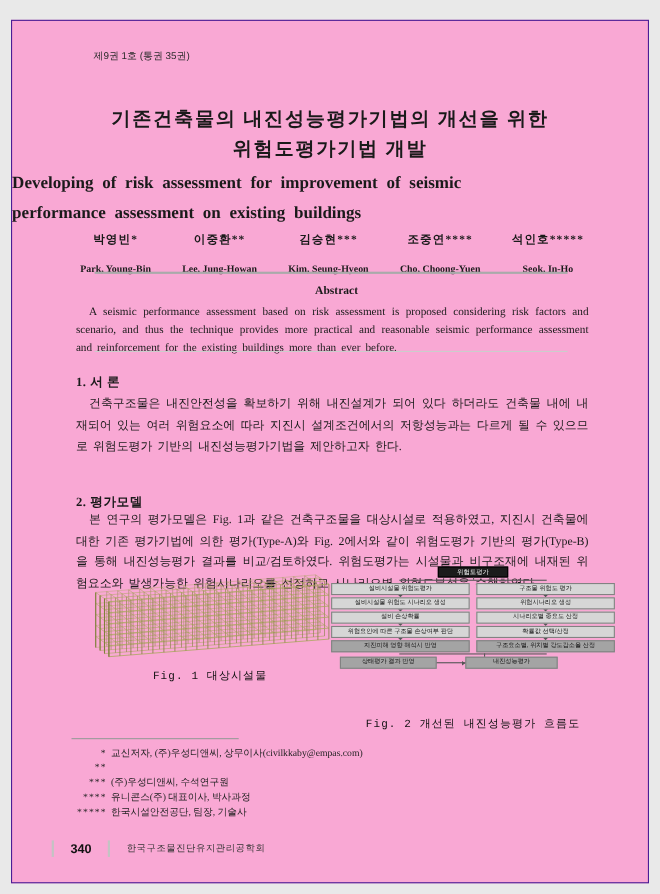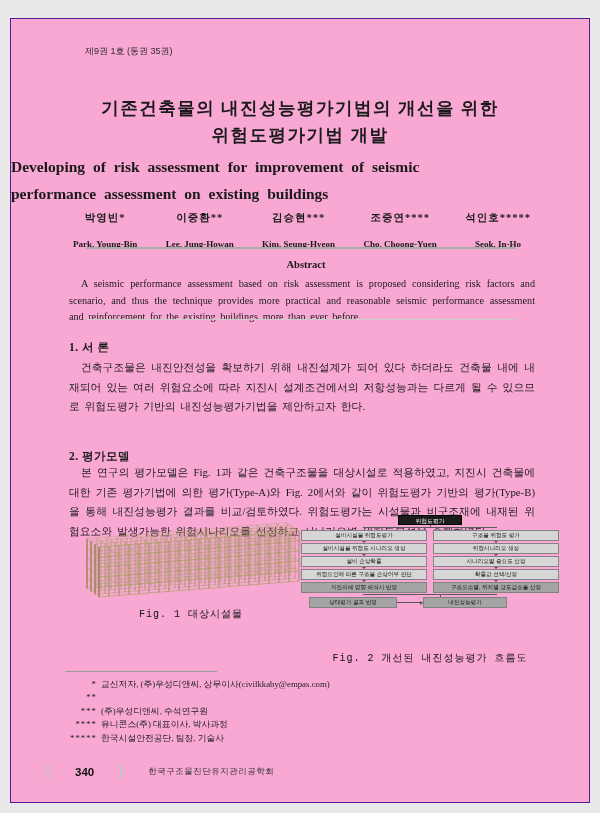--- a/index.html
+++ b/index.html
@@ -56,21 +56,21 @@
   .fc-harrow{width:26px;height:0;border-top:1px solid #555;position:relative;}
   .fc-harrow::after{content:'';position:absolute;right:0;top:-2.5px;width:0;height:0;
                     border-left:3px solid #555;border-top:2px solid transparent;border-bottom:2px solid transparent;}
   .fc-bottom .b2{width:84px;}
 
   .fn-rule{left:54px;top:652px;width:152px;border-top:1px solid #999;}
   .footnotes{left:44px;top:659px;right:40px;font-size:8.8px;line-height:13.4px;color:#222;}
   .footnote{display:flex;}
   .fn-marker{width:46px;text-align:right;padding-right:4px;flex:none;letter-spacing:1px;}
 
-  .footer{left:36px;top:745px;display:flex;align-items:center;gap:26px;font-family:"Liberation Sans",sans-serif;}
+  .footer{left:36px;top:745px;display:flex;align-items:center;gap:15px;font-family:"Liberation Sans",sans-serif;}
   .footer .bar{width:2px;height:15px;background:#c3c3c3;}
   .footer .pageno{font-weight:bold;font-size:11.5px;color:#111;}
   .footer .society{font-size:8.5px;color:#333;letter-spacing:.5px;}
 </style>
 </head>
 <body>
 
 <div class="page">
 
   <div class="abs journal-header">제9권 1호 (통권 35권)</div>

